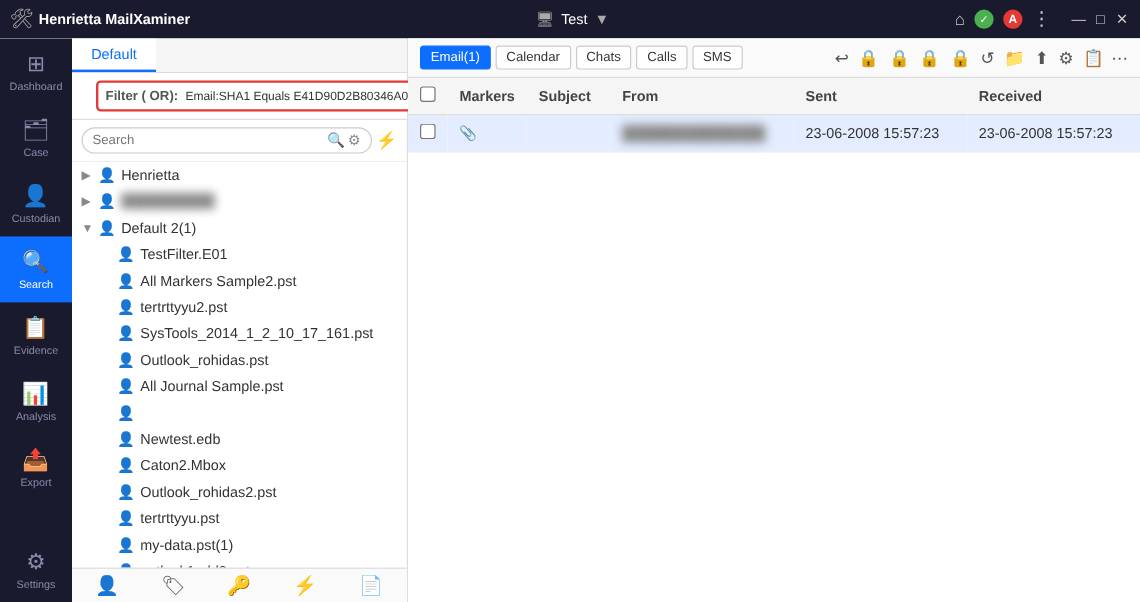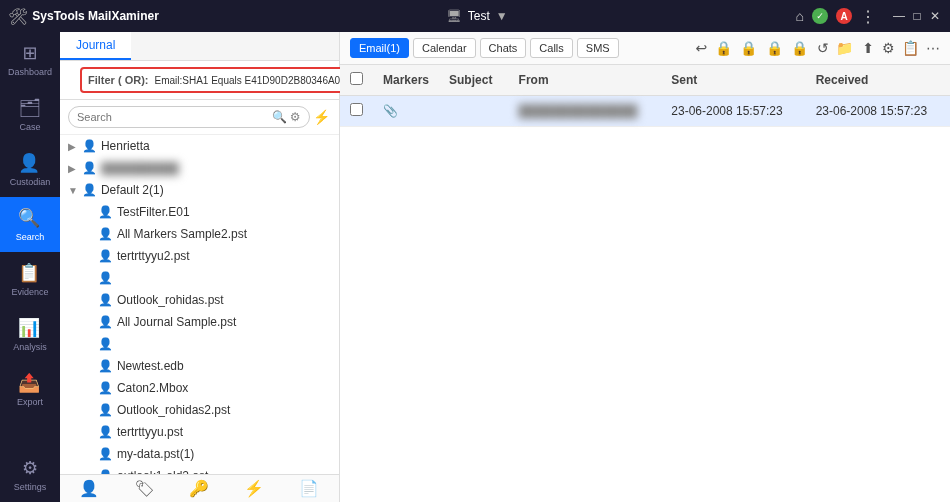--- a/index.html
+++ b/index.html
@@ -216,21 +216,21 @@
     .marker-cell { width: 60px; }
     .attach-icon { color: #888; font-size: 12px; }
     .blurred-text { filter: blur(4px); color: #888; }
   </style>
 </head>
 <body>
 
 <div class="title-bar">
   <div class="title-bar-logo">
     <span style="font-size:16px;">🛠</span>
-    <span class="brand">SysTools MailXaminer</span>
+    <span class="brand">Henrietta MailXaminer</span>
   </div>
   <div class="title-bar-center">
     <span style="color:#aaa;font-size:12px;">🖥</span>
     <span class="window-label">Test</span>
     <span style="color:#aaa;cursor:pointer;">▼</span>
   </div>
   <div class="title-bar-controls">
     <span style="color:#ccc;cursor:pointer;font-size:14px;">⌂</span>
     <div class="circle-green">
       <span>✓</span>
@@ -282,21 +282,21 @@
       <div class="sidebar-item">
         <span class="si-icon">⚙</span>
         <span class="si-label">Settings</span>
       </div>
     </div>
   </div>
 
   <div class="left-panel">
 
     <div class="tabs-bar">
-      <div class="tab active">Journal</div>
+      <div class="tab active">Default</div>
     </div>
 
     <div class="filter-bar">
       <div style="display:flex;align-items:center;gap:6px;">
         <div class="filter-row">
           <span class="filter-label">Filter ( OR):</span>
           <span class="filter-value">Email:SHA1 Equals E41D90D2B80346A05C28B8216580FC7DEE07448B</span>
           <span class="filter-close-btn">✕</span>
           <span class="filter-settings-btn">⚙</span>
         </div>
@@ -344,20 +344,21 @@
         <span class="item-label">All Markers Sample2.pst</span>
       </div>
       <div class="tree-item sub">
         <span class="chevron"></span>
         <span class="user-icon">👤</span>
         <span class="item-label">tertrttyyu2.pst</span>
       </div>
       <div class="tree-item sub">
         <span class="chevron"></span>
         <span class="user-icon">👤</span>
+        <span class="item-label">SysTools_2014_1_2_10_17_161.pst</span>
       </div>
       <div class="tree-item sub">
         <span class="chevron"></span>
         <span class="user-icon">👤</span>
         <span class="item-label">Outlook_rohidas.pst</span>
       </div>
       <div class="tree-item sub">
         <span class="chevron"></span>
         <span class="user-icon">👤</span>
         <span class="item-label">All Journal Sample.pst</span>

